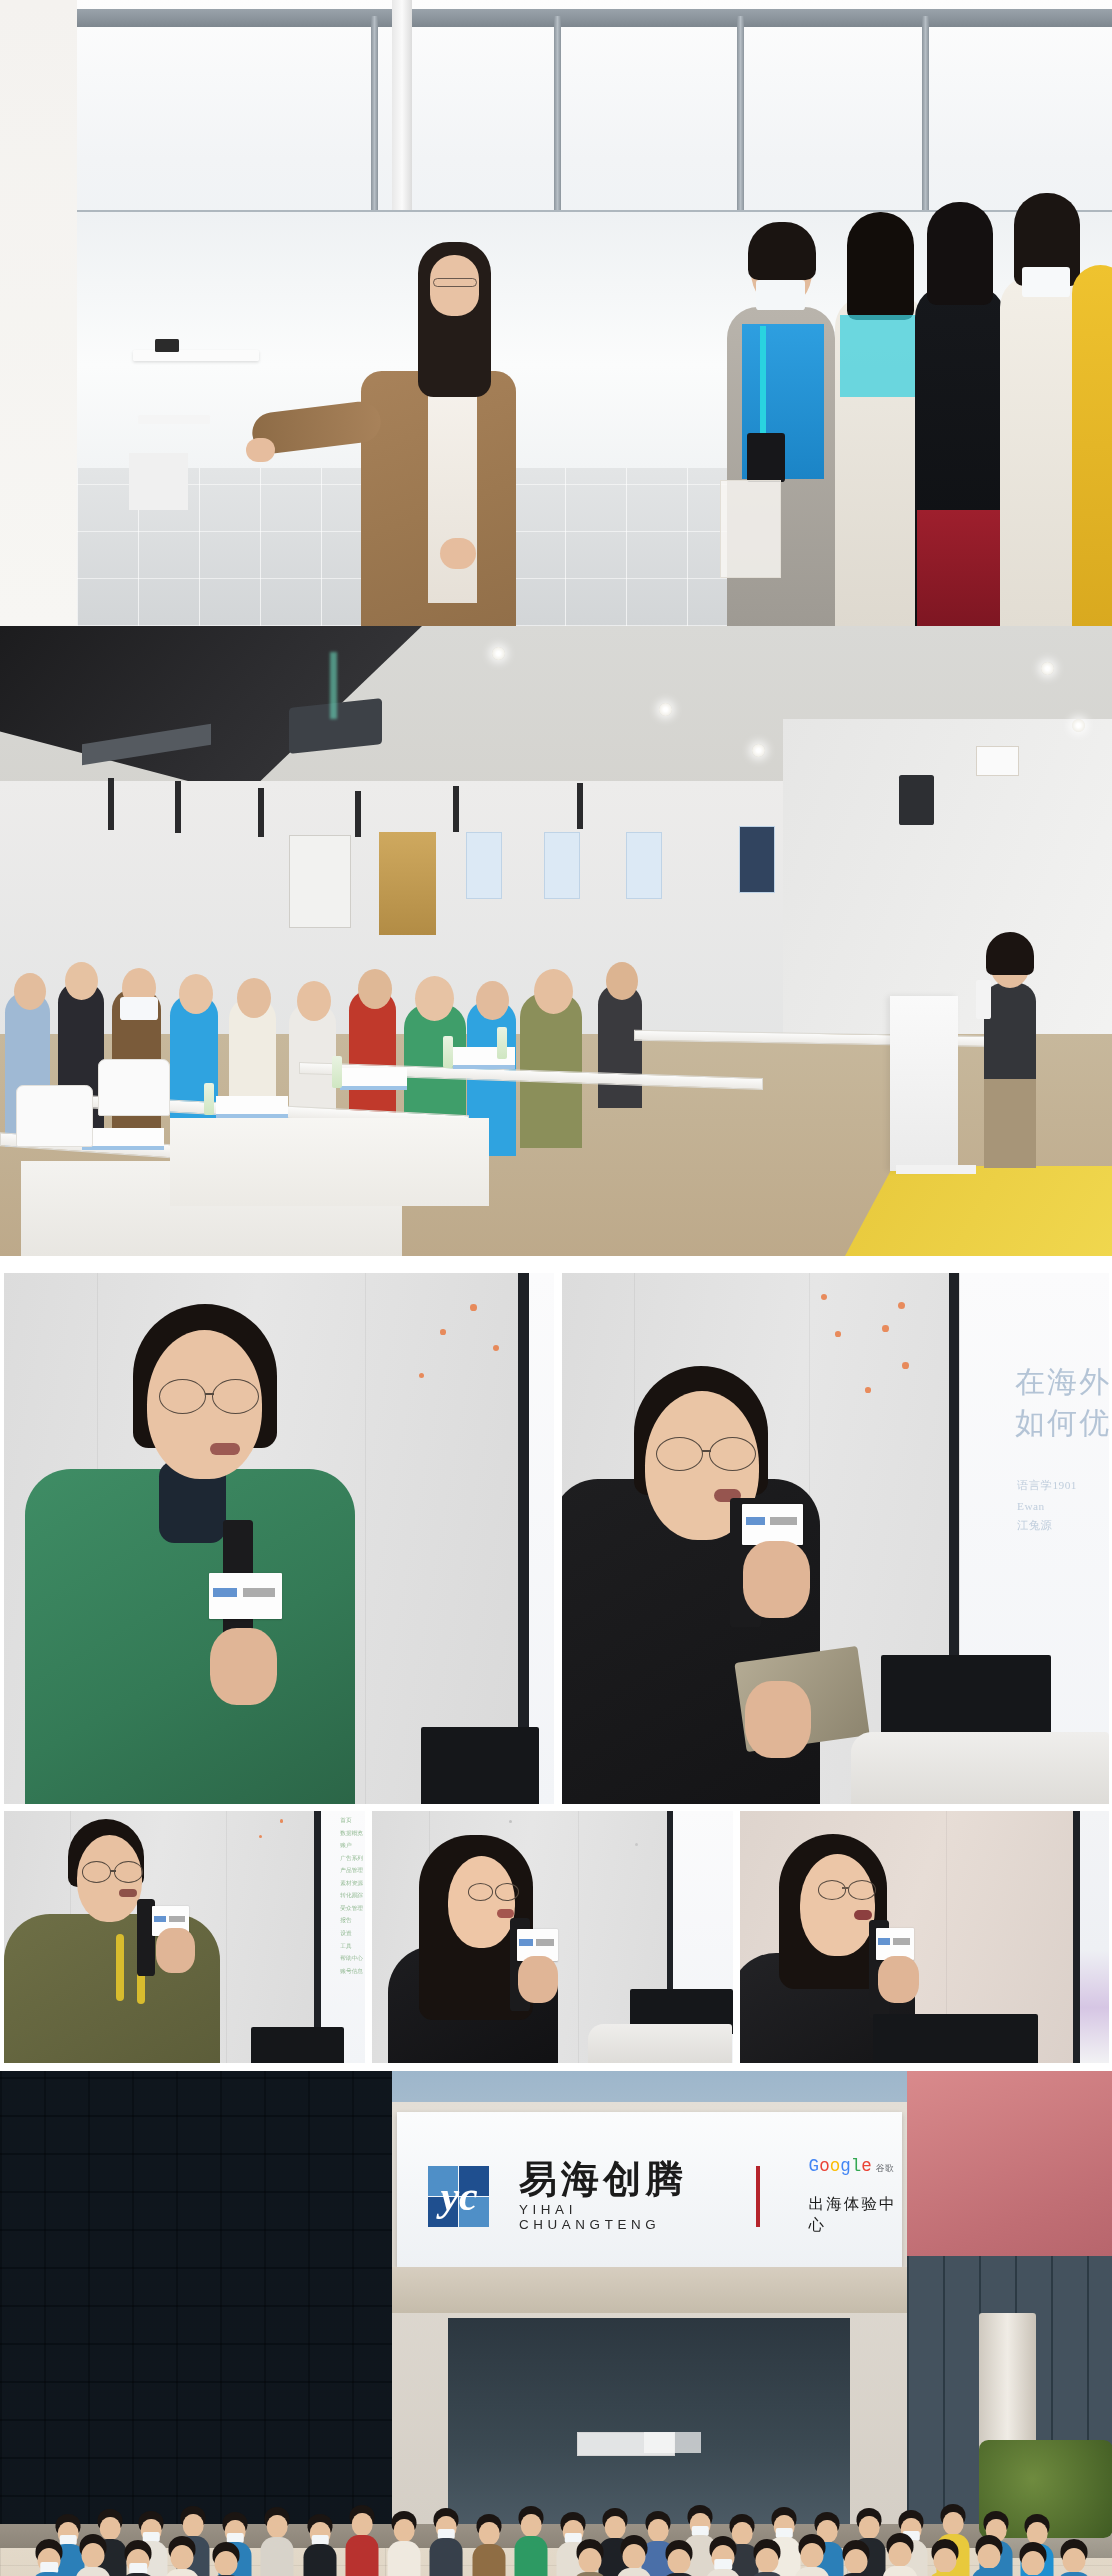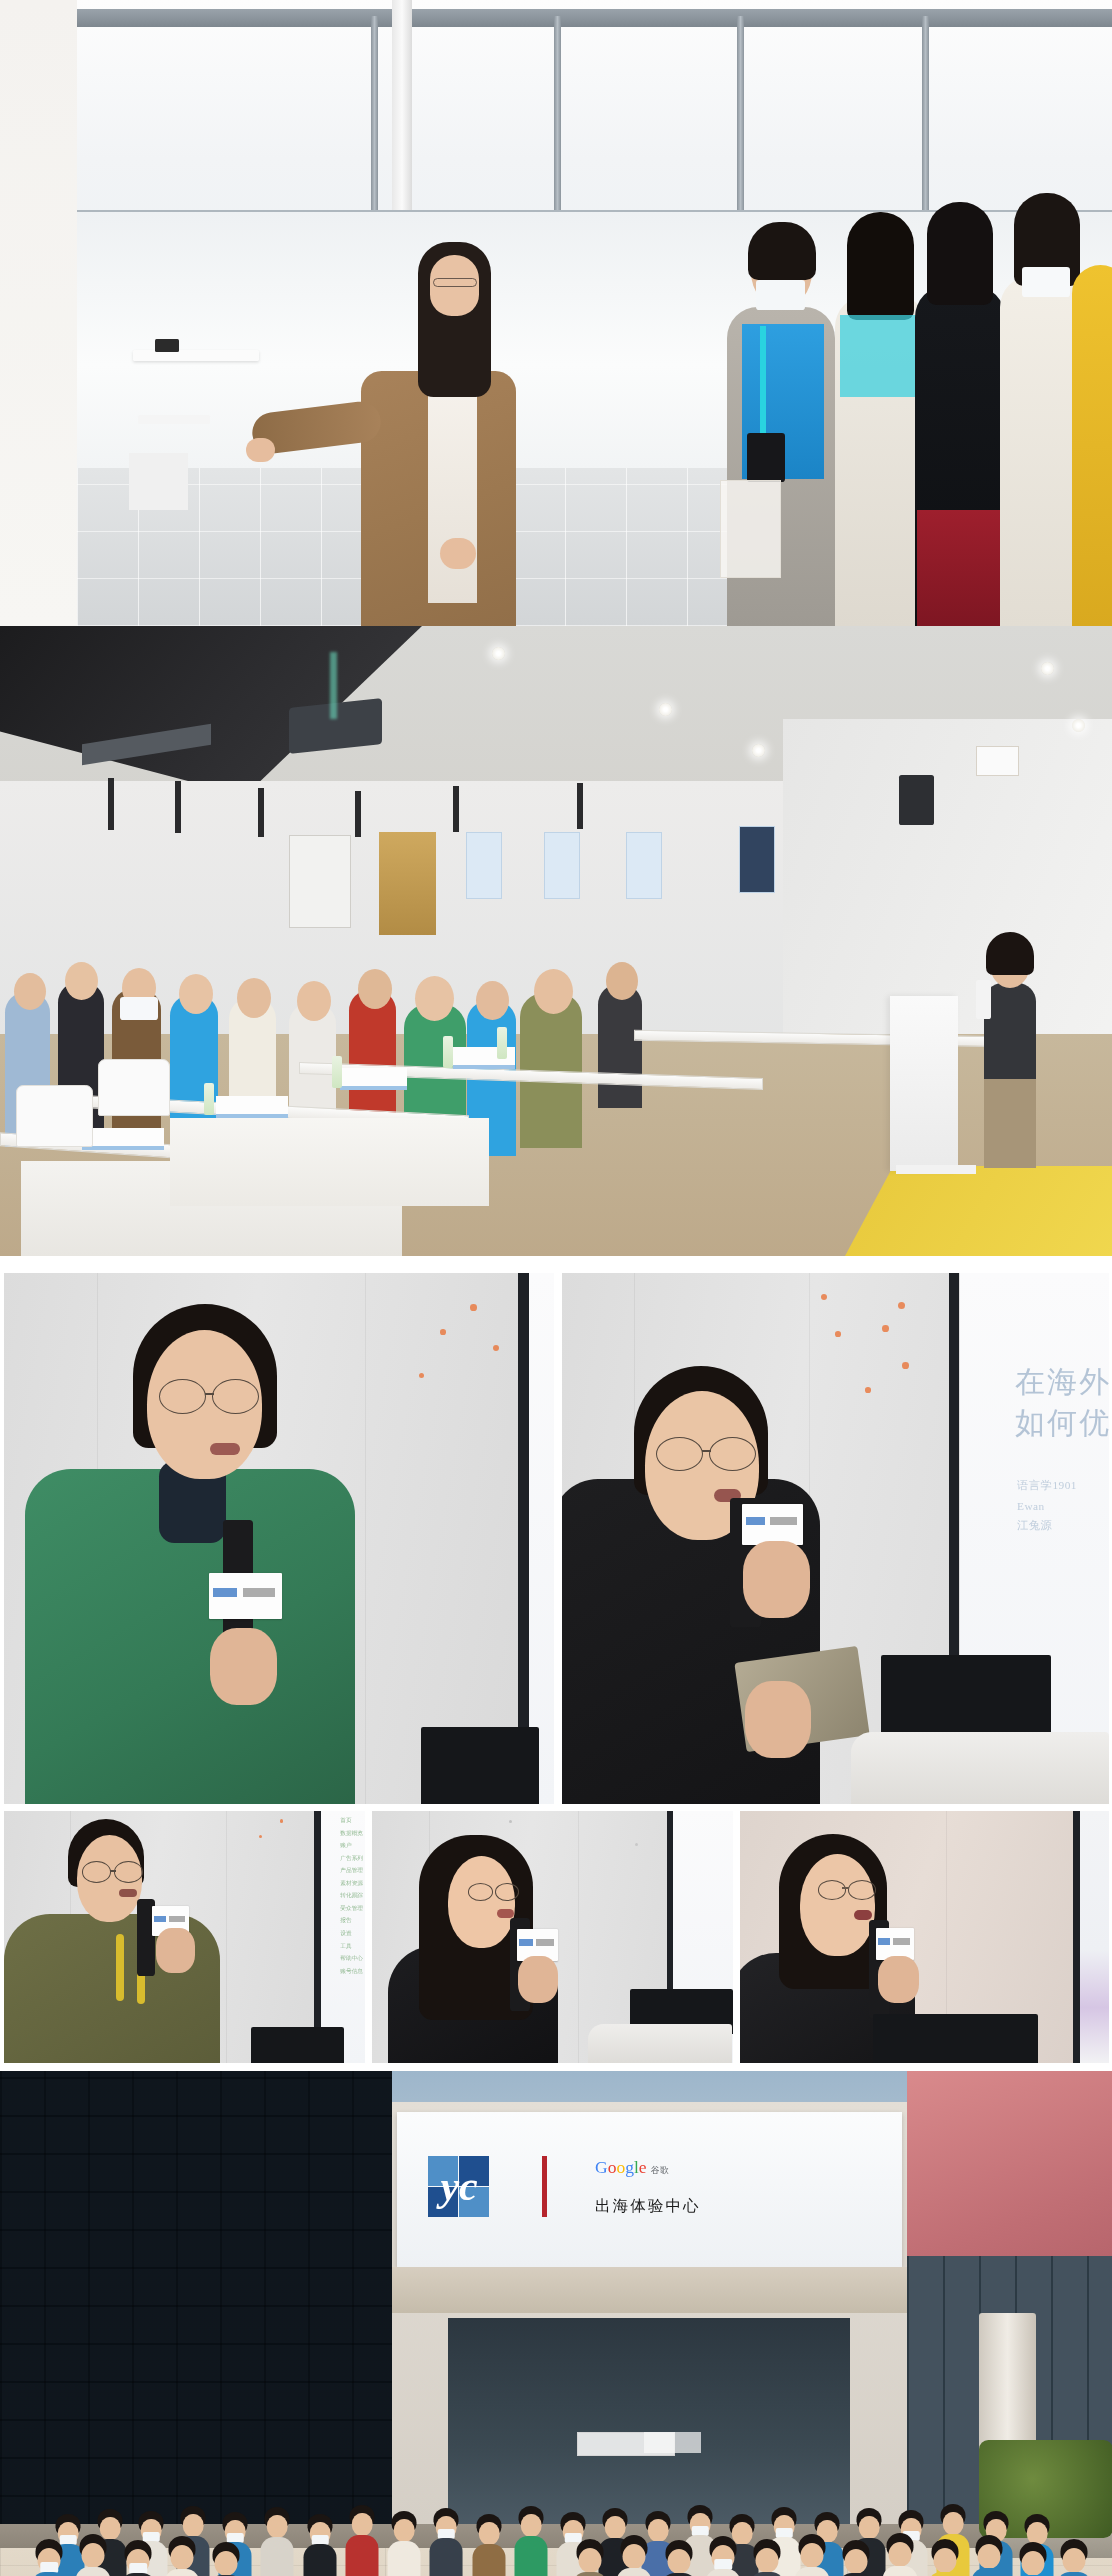--- a/index.html
+++ b/index.html
@@ -196,21 +196,21 @@
   .sign-logo .sq-lb{position:absolute;left:0;top:31px;width:30px;height:30px;background:#1f4f8f;}
   .sign-logo .sq-rb{position:absolute;left:31px;top:31px;width:30px;height:30px;background:#4f8fc7;}
   .sign-logo .yc{position:absolute;left:2.1px;top:7.2px;width:58px;height:47px;
     color:#ffffff;font-family:"Liberation Serif",serif;font-style:italic;
     font-size:42px;line-height:47px;text-align:center;font-weight:700;}
   .sign-names{display:flex;flex-direction:column;}
   .sign-cn{font-size:38px;font-weight:700;color:#1b1b1b;letter-spacing:4.1px;line-height:1.05;}
   .sign-en{font-size:13.4px;letter-spacing:4.6px;color:#2a2a2a;margin-top:3.1px;}
   .sign-div{width:4.6px;height:61px;background:#b5242c;flex:0 0 auto;margin-left:23px;}
   .sign-right{display:flex;flex-direction:column;justify-content:center;margin-left:18.5px;}
-  .g-word{font-size:17.5px;letter-spacing:0px;font-family:Liberation Serif, serif;}
+  .g-word{font-size:17.5px;letter-spacing:0px;font-family:Liberation Mono, monospace;}
   .g-word .g1{color:#4285F4}.g-word .g2{color:#EA4335}.g-word .g3{color:#FBBC05}
   .g-word .g4{color:#4285F4}.g-word .g5{color:#34A853}.g-word .g6{color:#EA4335}
   .g-cn{font-size:8.8px;color:#5f6368;margin-left:4.1px;letter-spacing:0.5px;}
   .g-sub{font-size:15.5px;color:#1b1b1b;letter-spacing:2.1px;margin-top:18px;}
 
   .crowdrow{position:absolute;}
   .cperson{position:absolute;bottom:0;}
   .cperson .ch{position:absolute;left:50%;transform:translateX(-50%);
     border-radius:50%;background:#e6c09d;}
   .cperson .chh{position:absolute;left:50%;transform:translateX(-50%);
@@ -539,20 +539,24 @@
 
     <div class="signboard">
       <div class="sign-inner">
         <div class="sign-logo">
           <div class="sq-lt"></div>
           <div class="sq-rt"></div>
           <div class="sq-lb"></div>
           <div class="sq-rb"></div>
           <div class="yc">yc</div>
         </div>
+        <div class="sign-names">
+          <div class="sign-cn">易海创腾</div>
+          <div class="sign-en">YIHAI CHUANGTENG</div>
+        </div>
         <div class="sign-div"></div>
         <div class="sign-right">
           <div style="display:flex;align-items:baseline">
             <span class="g-word"><span class="g1">G</span><span class="g2">o</span><span class="g3">o</span><span class="g4">g</span><span class="g5">l</span><span class="g6">e</span></span>
             <span class="g-cn">谷歌</span>
           </div>
           <div class="g-sub">出海体验中心</div>
         </div>
       </div>
     </div>

